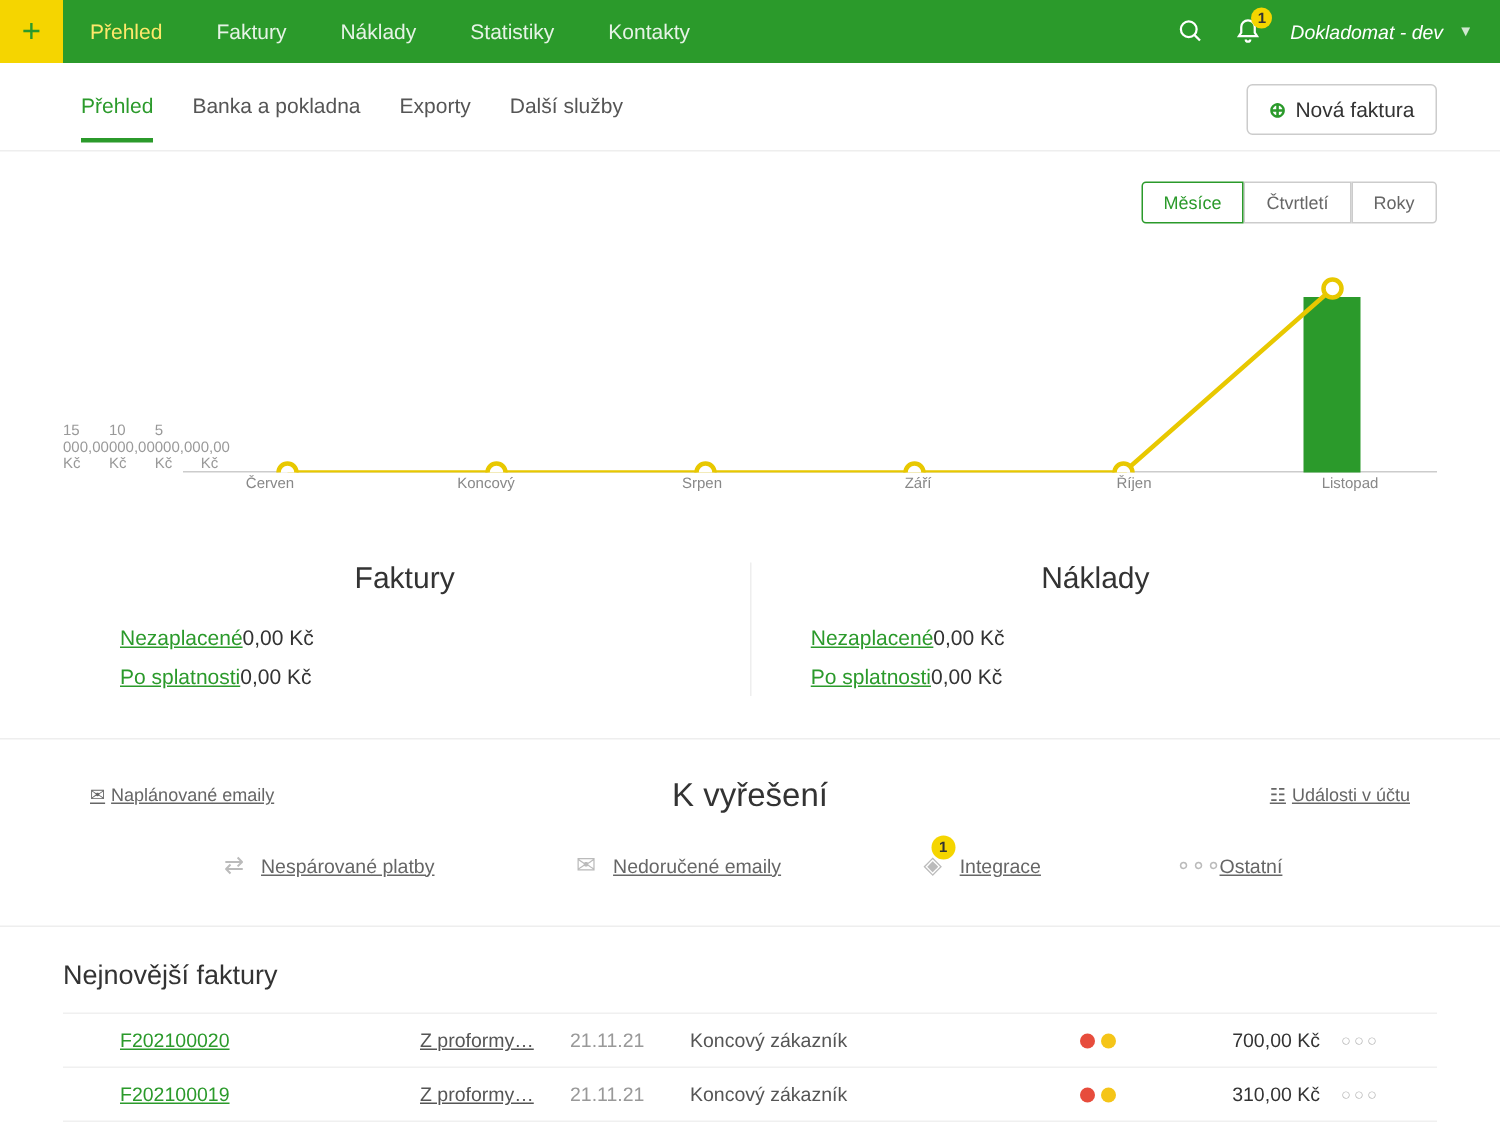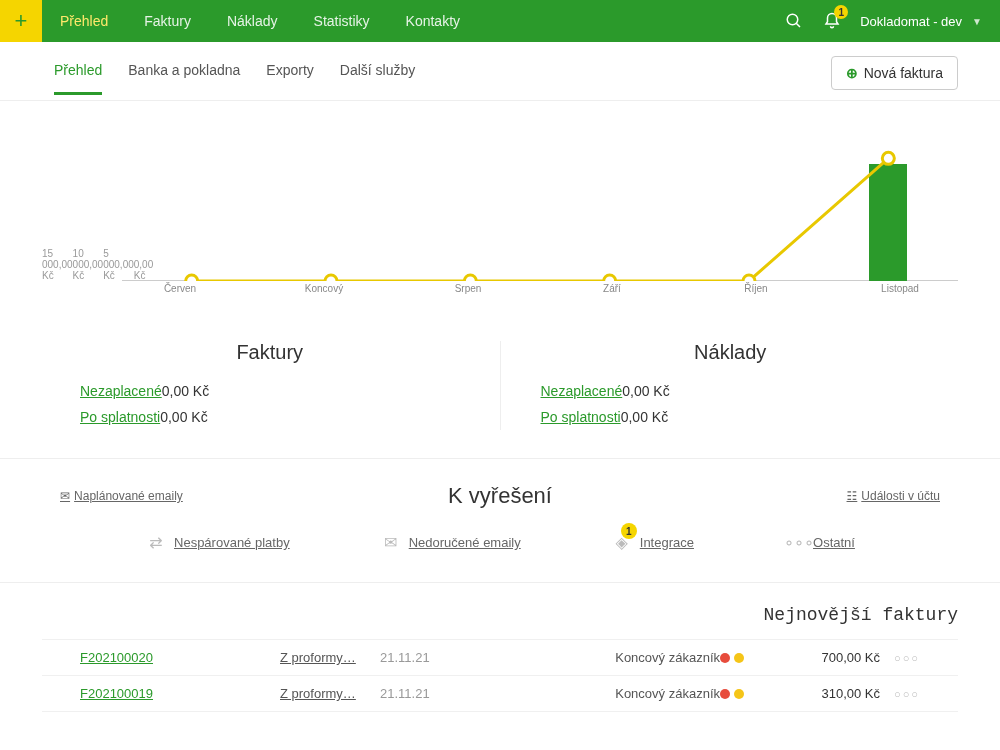--- a/index.html
+++ b/index.html
@@ -9,21 +9,21 @@
   
   .topbar { background: #2b9a2b; height: 42px; display: flex; align-items: stretch; color: #fff; }
   .plus-btn { width: 42px; background: #f5d500; display: flex; align-items: center; justify-content: center; font-size: 22px; color: #2b9a2b; font-weight: 300; }
   .topnav { display: flex; align-items: center; }
   .topnav-item { padding: 0 18px; font-size: 14px; line-height: 42px; color: #e6f3e6; cursor: pointer; }
   .topnav-item.active { color: #ffe86b; font-weight: 500; }
   .top-right { margin-left: auto; display: flex; align-items: center; gap: 18px; padding-right: 18px; }
   .icon-btn { width: 20px; height: 20px; display: flex; align-items: center; justify-content: center; position: relative; }
   .icon-btn svg { width: 18px; height: 18px; stroke: #fff; fill: none; stroke-width: 2; }
   .bell-badge { position: absolute; top: -6px; right: -6px; background: #f5d500; color: #333; border-radius: 50%; font-size: 10px; width: 14px; height: 14px; display: flex; align-items: center; justify-content: center; font-weight: bold; }
-  .account { display: flex; align-items: center; gap: 10px; font-size: 13px; }
+  .account { display: flex; align-items: center; gap: 10px; font-size: 13px; font-style: italic; }
   .chevron-down { font-size: 10px; color: #cfe8cf; }
 
   
   .subbar { display: flex; align-items: center; padding: 14px 42px 0 54px; border-bottom: 1px solid #eee; }
   .subnav { display: flex; gap: 26px; }
   .subnav-item { font-size: 14px; color: #555; padding-bottom: 14px; border-bottom: 3px solid transparent; cursor: pointer; }
   .subnav-item.active { color: #2b9a2b; border-bottom-color: #2b9a2b; font-weight: 500; }
   .new-invoice-btn { margin-left: auto; border: 1px solid #ccc; border-radius: 4px; padding: 8px 14px; font-size: 14px; display: flex; align-items: center; gap: 6px; color: #333; cursor: pointer; margin-bottom: 10px; background: #fff; }
   .new-invoice-btn .plus-circle { color: #2b9a2b; font-weight: bold; }
 
@@ -62,28 +62,28 @@
   .side-link.left { left: 0; }
   .side-link.right { right: 0; }
   .resolve-items { display: flex; justify-content: space-around; align-items: center; padding: 6px 40px; }
   .resolve-item { display: flex; align-items: center; gap: 7px; font-size: 13px; color: #666; position: relative; }
   .resolve-item a { color: #666; text-decoration: underline; }
   .resolve-item .icon { color: #bbb; font-size: 16px; width: 22px; text-align: center; }
   .item-badge { position: absolute; top: -10px; left: 10px; background: #f5d500; border-radius: 50%; width: 16px; height: 16px; font-size: 10px; display: flex; align-items: center; justify-content: center; color: #333; font-weight: bold; }
 
   
   .invoices-section { border-top: 1px solid #eee; padding: 22px 42px 0 42px; }
-  .inv-title { text-align: right; font-size: 18px; font-weight: 400; margin-bottom: 14px; font-family: Liberation Mono, monospace; }
+  .inv-title { text-align: left; font-size: 18px; font-weight: 400; margin-bottom: 14px; }
   .inv-row { display: flex; align-items: center; padding: 10px 38px; border-top: 1px solid #f0f0f0; font-size: 13px; }
   .inv-num { width: 200px; }
   .inv-num a { color: #2b9a2b; text-decoration: underline; }
   .inv-type { width: 100px; }
   .inv-type a { color: #555; text-decoration: underline; }
   .inv-date { width: 80px; color: #999; }
-  .inv-cust { flex: 1; color: #555; text-align: right; }
+  .inv-cust { flex: 1; color: #555; }
   .inv-status { width: 60px; display: flex; gap: 4px; }
   .dot { width: 10px; height: 10px; border-radius: 50%; }
   .dot.red { background: #e74c3c; }
   .dot.orange { background: #f5c518; }
   .inv-amount { width: 100px; text-align: right; color: #333; }
   .inv-actions { width: 40px; text-align: right; color: #bbb; letter-spacing: 2px; font-size: 11px; cursor: pointer; }
 </style>
 </head>
 <body>
 
@@ -124,20 +124,25 @@
     <div class="subnav-item">Exporty</div>
     <div class="subnav-item">Další služby</div>
   </div>
   <button class="new-invoice-btn">
     <span class="plus-circle">⊕</span>
     <span>Nová faktura</span>
   </button>
 </div>
 
 <div class="chart-section">
+  <div class="period-toggle">
+    <button class="active">Měsíce</button>
+    <button>Čtvrtletí</button>
+    <button>Roky</button>
+  </div>
   <div class="chart-wrap">
     <div class="y-axis">
       <div>15 000,00 Kč</div>
       <div>10 000,00 Kč</div>
       <div>5 000,00 Kč</div>
       <div>0,00 Kč</div>
     </div>
     <div class="chart-area">
       <div class="chart-grid"></div>
       <div id="bar-nov" class="bar" style="height: 117.333px; left: 747.333px;"></div>

